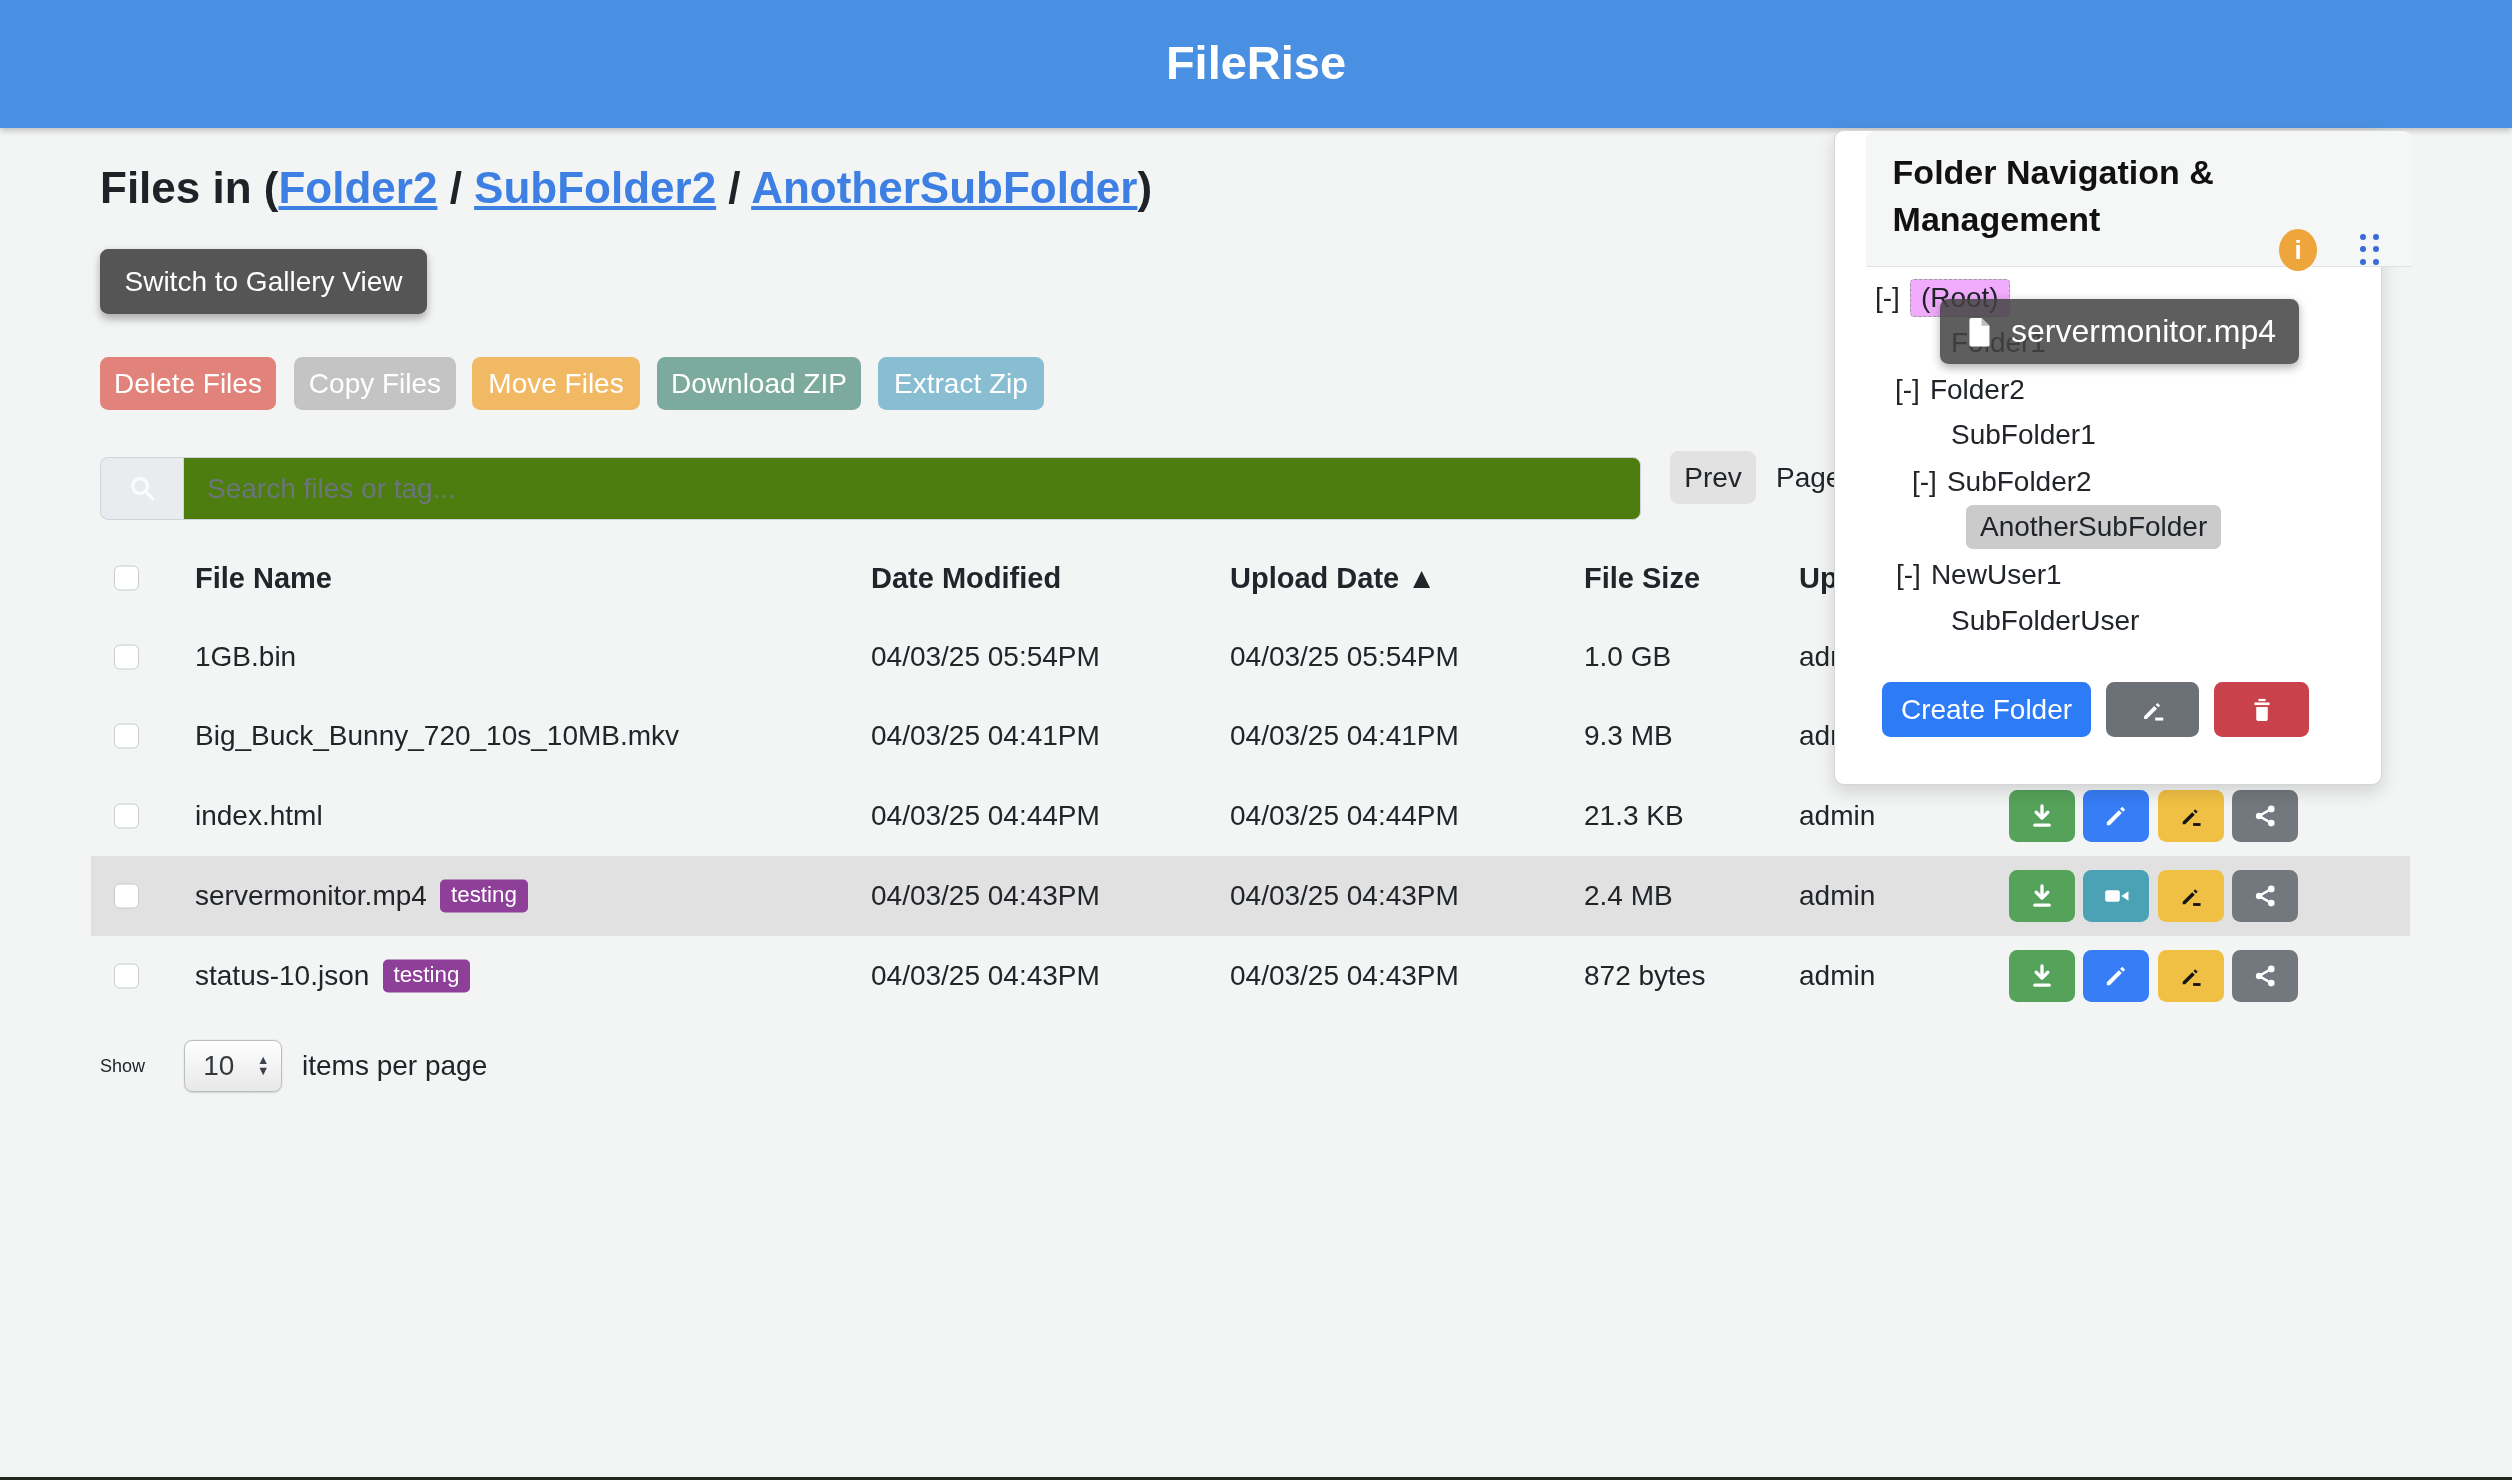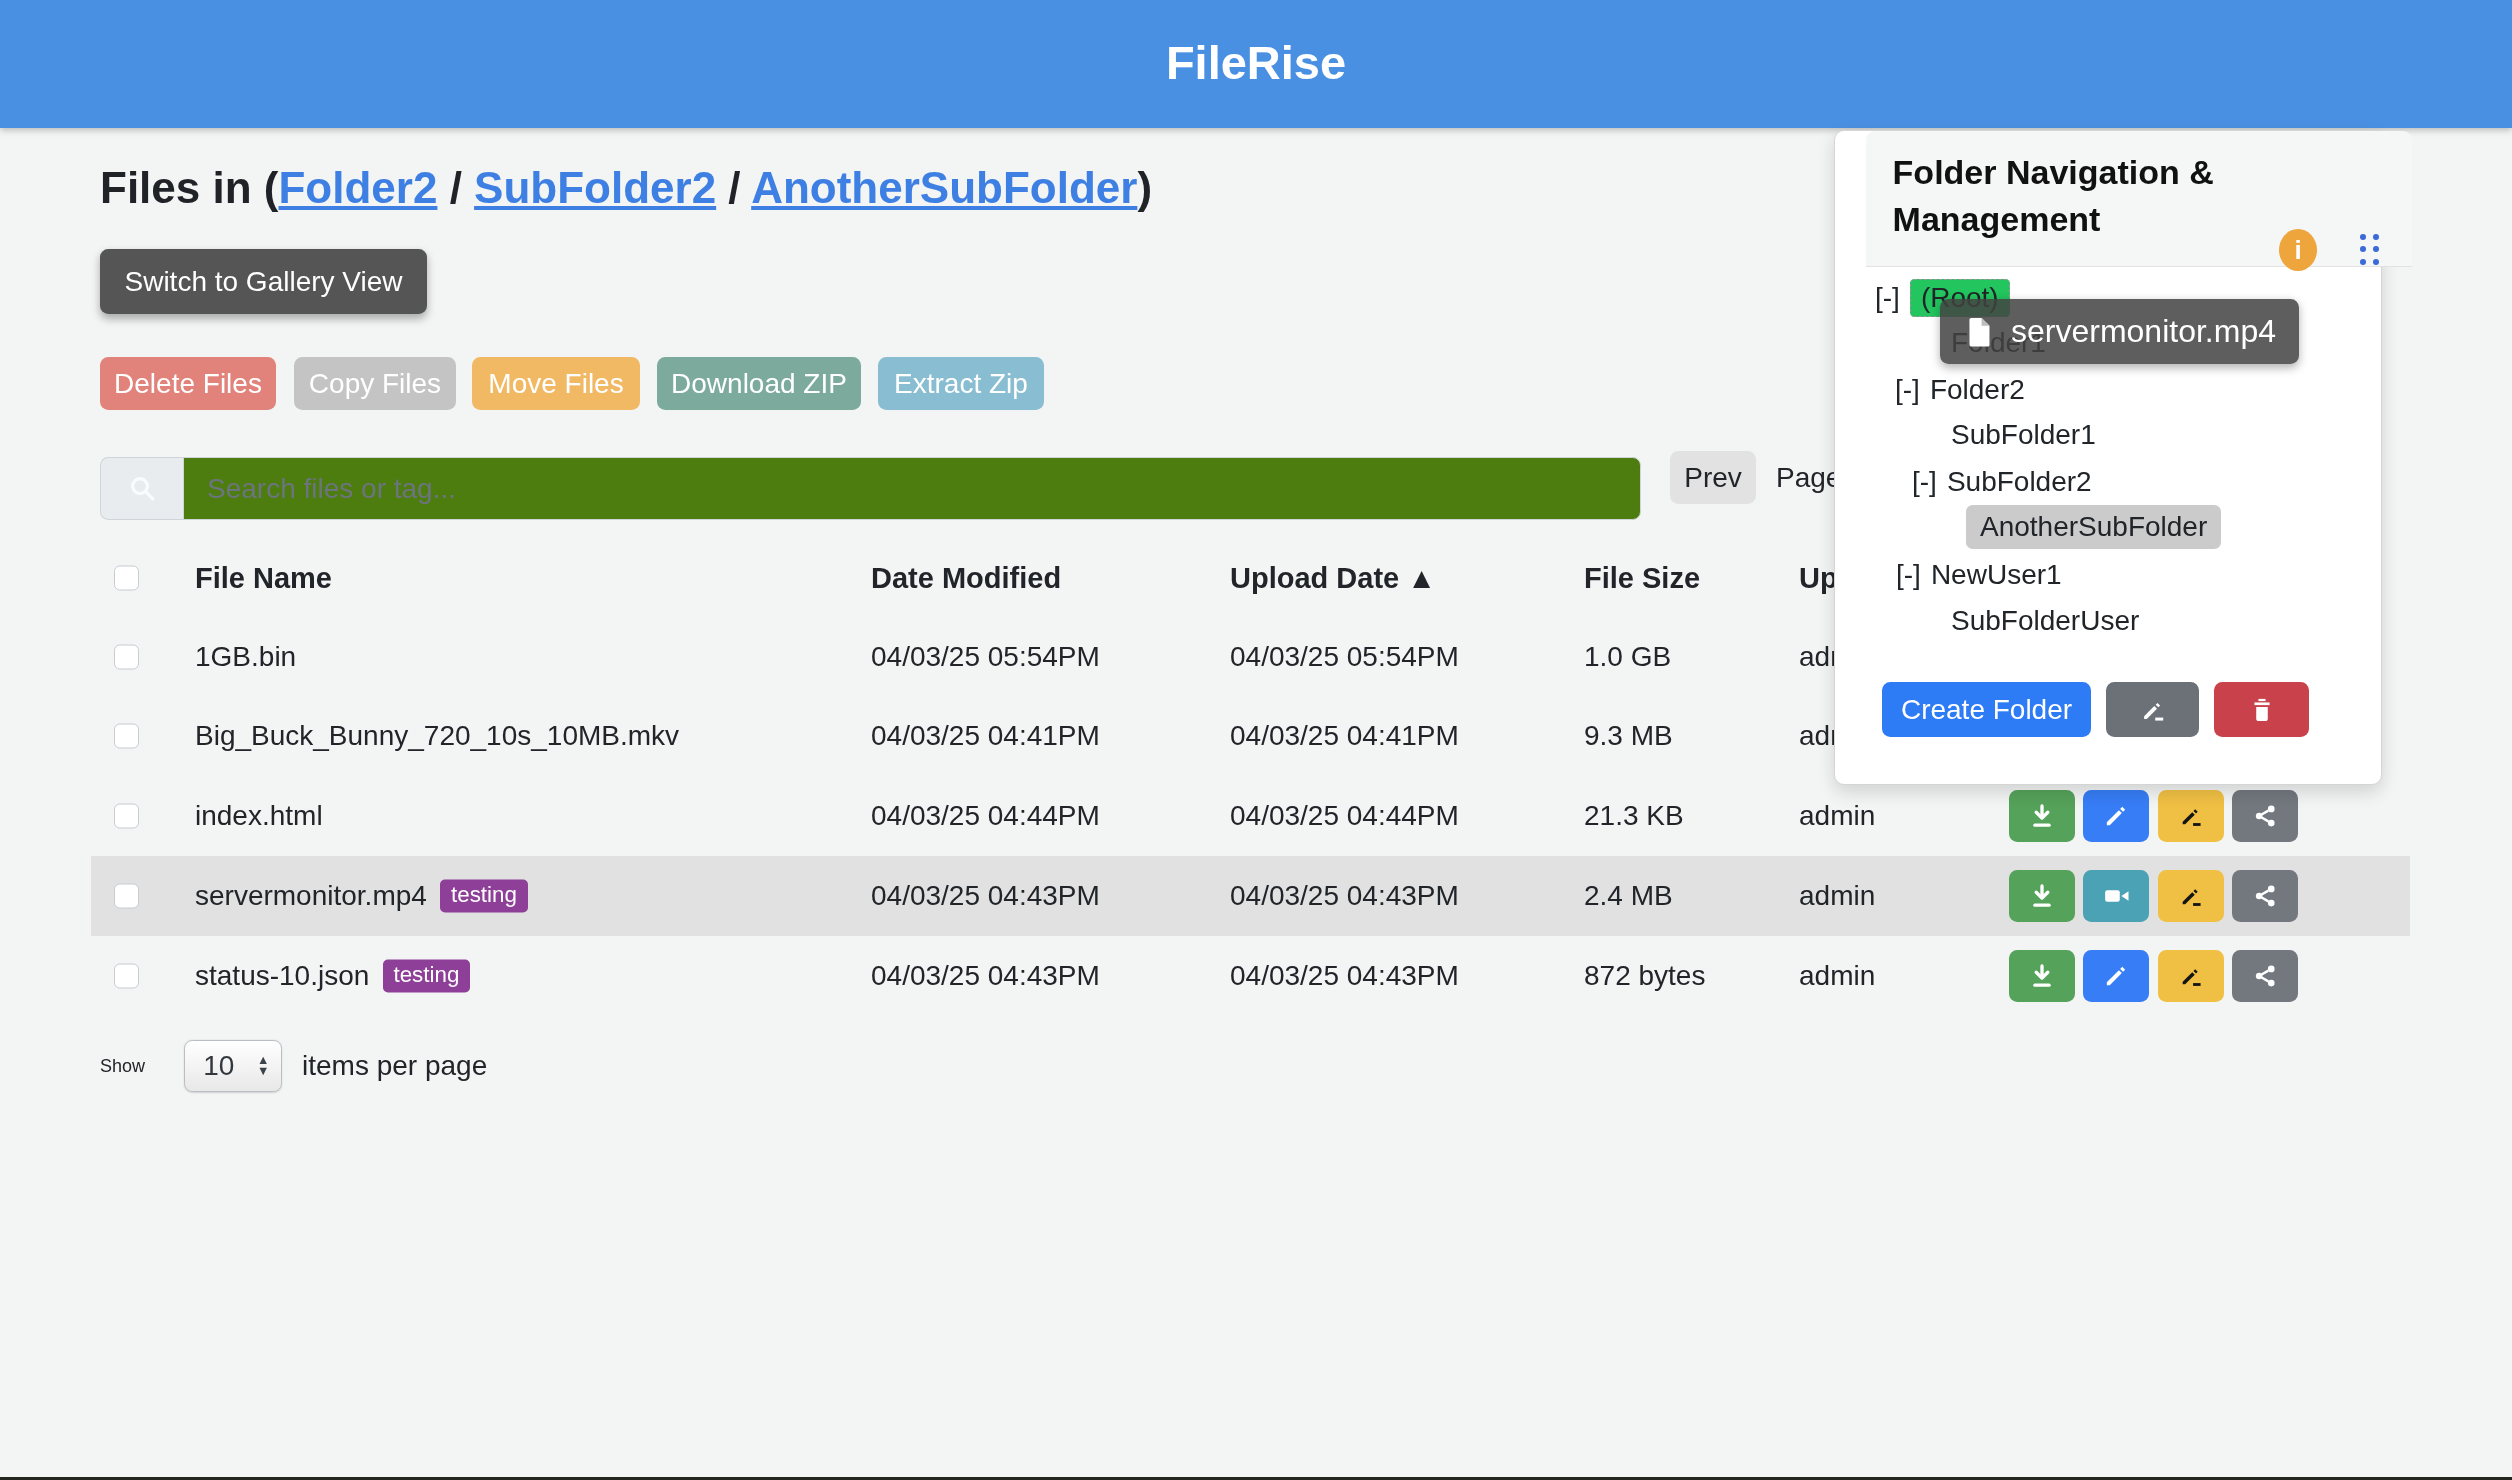--- a/index.html
+++ b/index.html
@@ -66,21 +66,21 @@
   
   .panel{left:1834px;top:130px;width:548px;height:655px;background:#fff;border:0.8px solid #d5d5d5;border-radius:10px;box-shadow:0 6.6px 18.3px rgba(0,0,0,.14);z-index:10;box-sizing:border-box;}
   .panel-head{position:absolute;left:0;top:0;width:100%;height:136px;background:#f5f6f6;border-bottom:1.7px solid #e2e2e2;border-radius:9.1px 9.1px 0 0;box-sizing:border-box;margin-left:31px;}
   .panel-title{position:absolute;left:26.6px;top:18.3px;width:440px;font-size:34px;font-weight:bold;line-height:47px;color:#111;}
   .info-icon{position:absolute;right:95px;top:98px;width:38px;height:42px;border-radius:50%;background:#eda53c;color:#fff;display:flex;align-items:center;justify-content:center;font-size:26px;font-weight:bold;cursor:pointer;}
   .info-icon::after{content:"i";}
   .drag-handle{position:absolute;right:33px;top:103px;display:grid;grid-template-columns:5.8px 5.8px;grid-gap:6.6px 7.5px;cursor:grab;}
   .drag-handle span{width:5.8px;height:5.8px;border-radius:50%;background:#3a6bd8;}
   .tree-row{position:absolute;height:40px;display:flex;align-items:center;font-size:28px;white-space:nowrap;cursor:pointer;}
   .toggle{margin-right:10px;cursor:pointer;}
-  .root-box{border:1.7px dashed #9a9a9a;background:#22c55e;border-radius:4.2px;padding:1.7px 10px;}
+  .root-box{border:1.7px dashed #9a9a9a;background:#f0abfc;border-radius:4.2px;padding:1.7px 10px;}
   .sel-box{background:#cbcbcb;border-radius:6.6px;padding:5.8px 14px;}
   .p-create{position:absolute;left:47px;top:551px;width:209px;height:55px;background:#2e7bf6;}
   .p-rename{position:absolute;left:271px;top:551px;width:93px;height:55px;background:#6b7177;}
   .p-del{position:absolute;left:379px;top:551px;width:95px;height:55px;background:#c8414b;}
 
   
   .dragtip{left:1940px;top:299px;height:65px;background:rgba(66,66,66,.85);border-radius:8.3px;display:flex;align-items:center;gap:15px;padding:0 23px;z-index:20;box-shadow:0 3.3px 10px rgba(0,0,0,.3);}
   .dragtip .fname{color:#fff;font-size:32px;white-space:nowrap;}
 
   .bottom-edge{left:0;bottom:0;width:2512px;height:3.3px;background:#23261e;z-index:30;}

